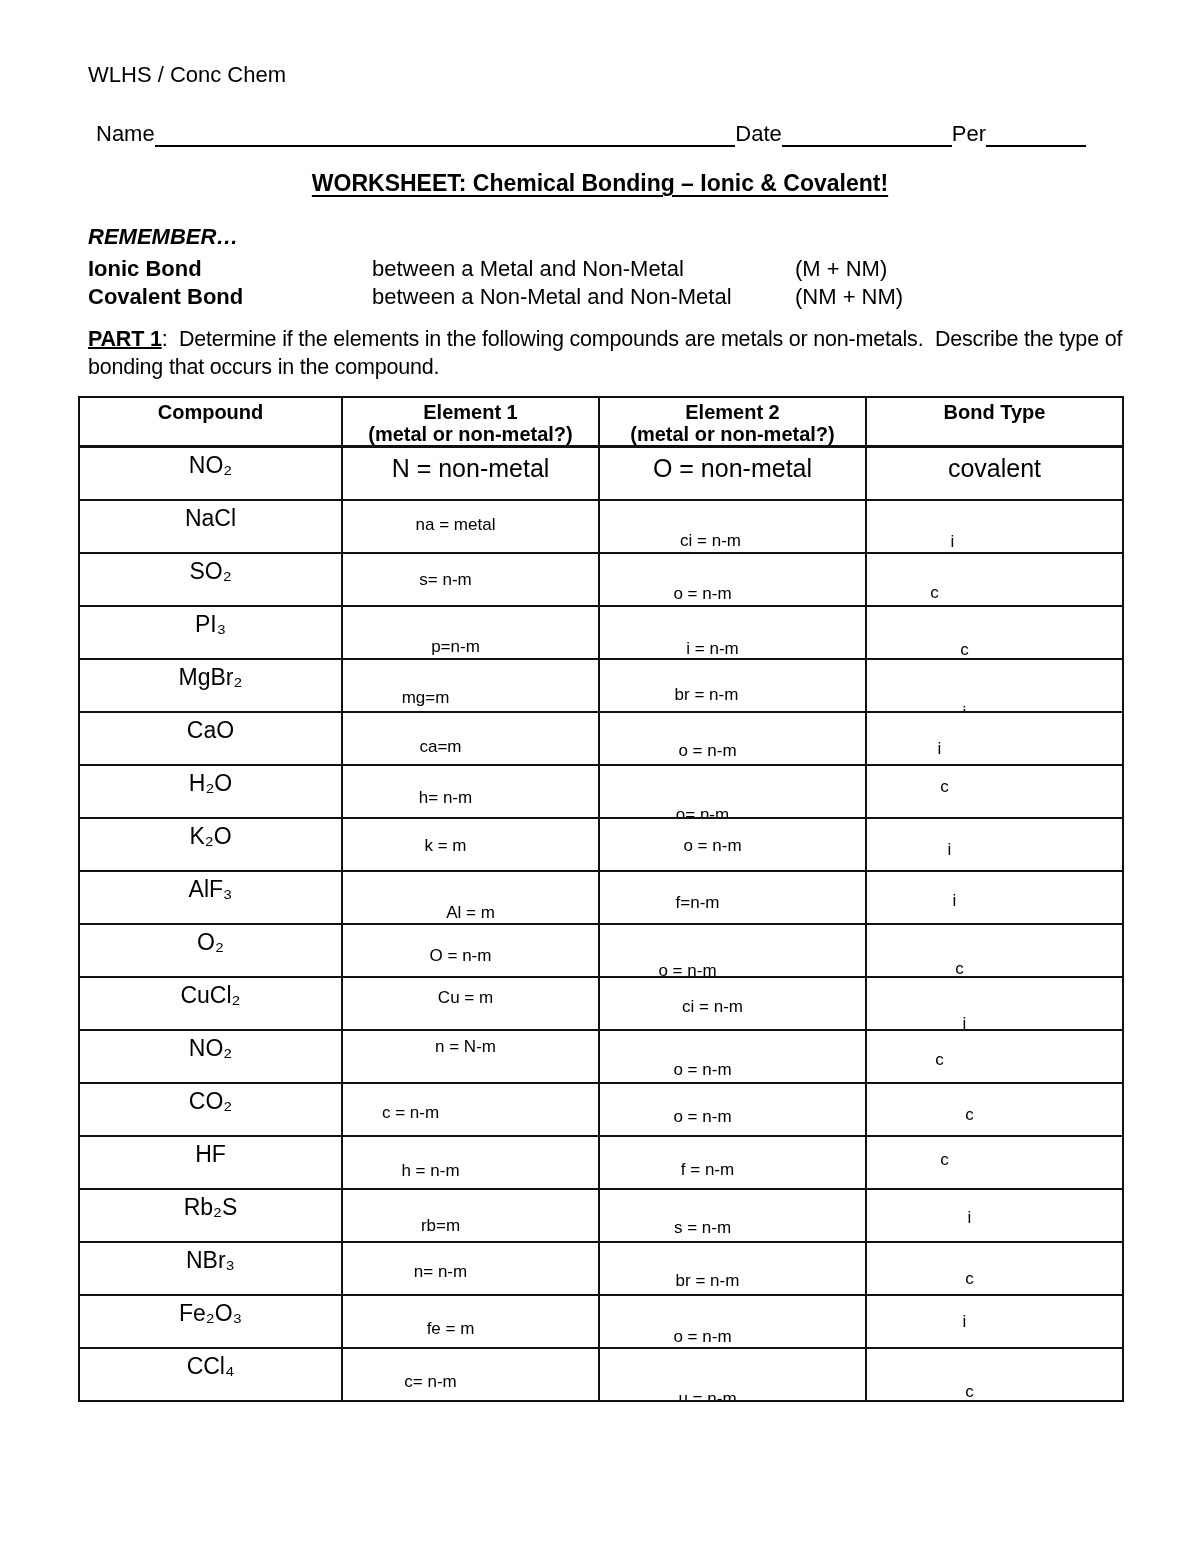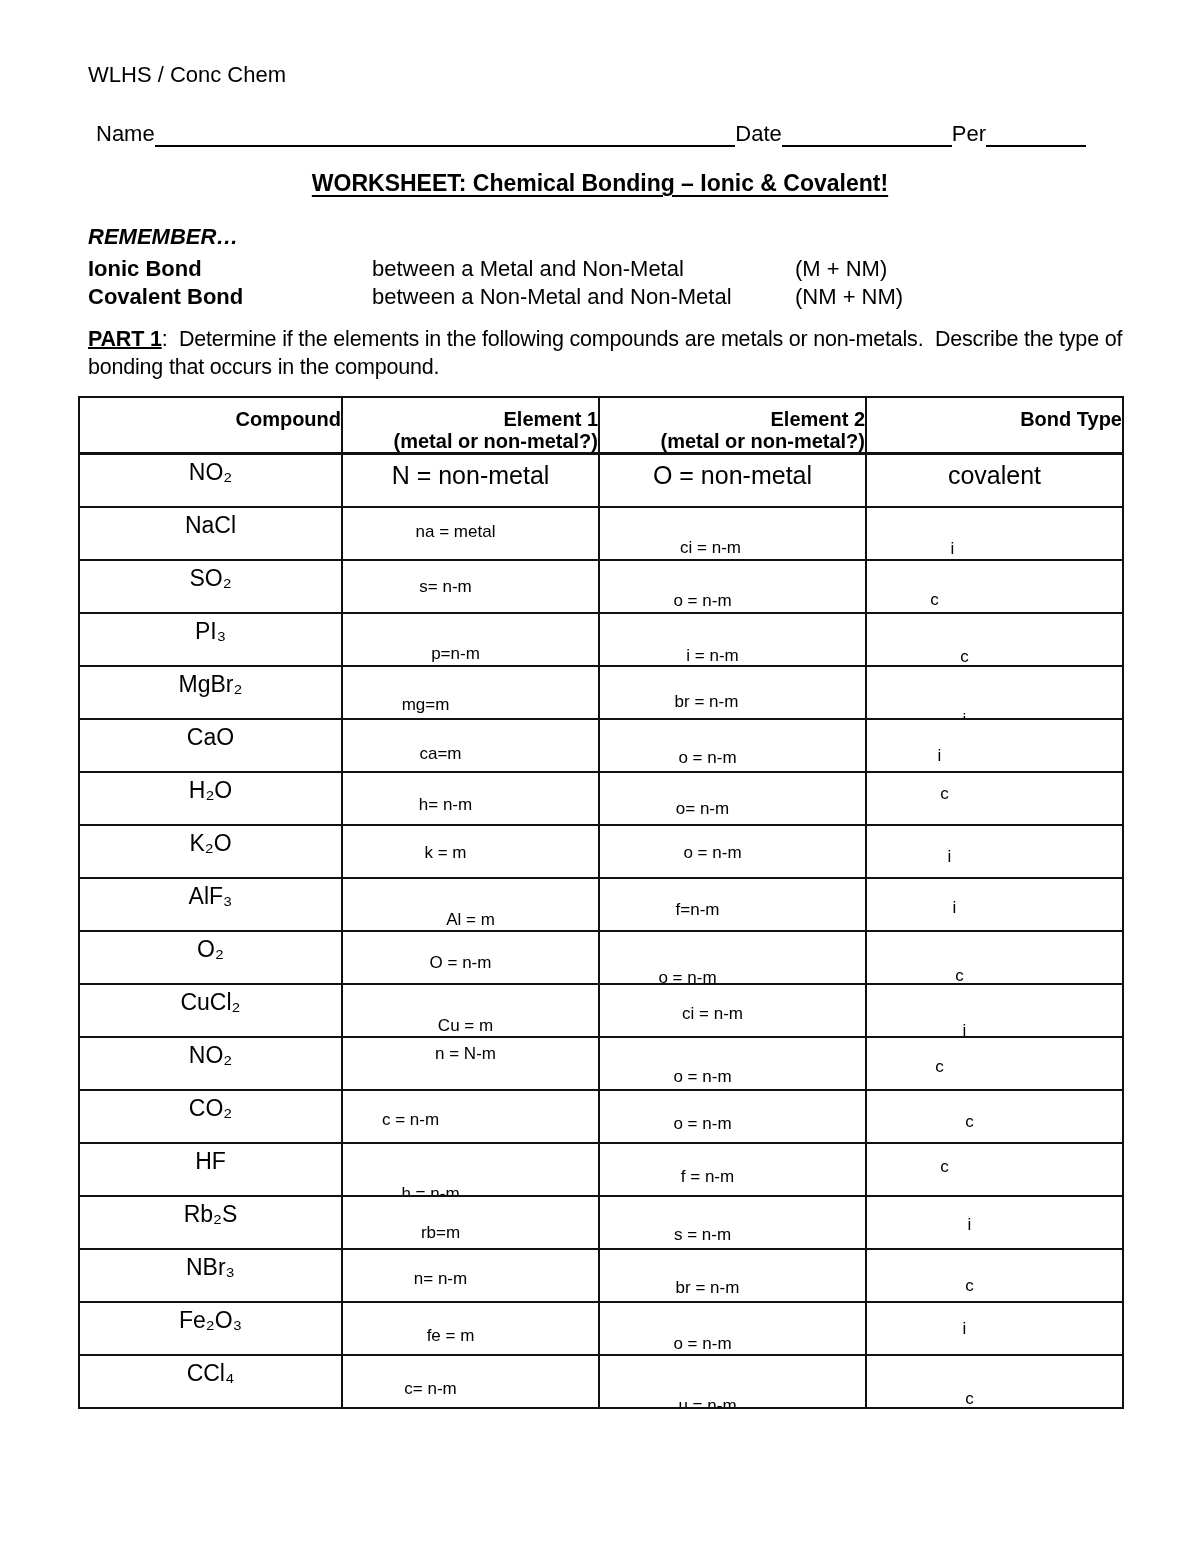--- a/index.html
+++ b/index.html
@@ -32,22 +32,22 @@
     position:absolute;left:88px;top:326px;width:1045px;
     font-size:21.5px;line-height:27.5px;letter-spacing:-0.2px;white-space:pre-wrap;
   }
   .p1label{font-weight:bold;text-decoration:underline;text-decoration-thickness:2px;}
   table.bonding{
     position:absolute;left:78px;top:396px;width:1044px;
     border-collapse:collapse;table-layout:fixed;
   }
   table.bonding th,table.bonding td{border:2px solid #111;padding:0;}
   table.bonding thead th{
-    height:44px;vertical-align:top;text-align:right;
-    font-size:20px;font-weight:bold;line-height:22px;padding-top:10px;
+    height:44px;vertical-align:top;text-align:center;
+    font-size:20px;font-weight:bold;line-height:22px;padding-top:3px;
     border-bottom:3px solid #111;
   }
   table.bonding tbody td{height:51px;vertical-align:top;text-align:center;}
   .cell{height:51px;overflow:hidden;box-sizing:border-box;}
   .cmp{font-size:23px;padding-top:4px;}
   .ans{font-size:17px;}
   .big{font-size:25px;text-align:center;}
 </style>
 </head>
 <body>
@@ -198,21 +198,21 @@
           </td>
       </tr>
       <tr>
         <td>
             <div class="cell cmp">H₂O</div>
           </td>
         <td>
             <div class="cell ans" style="padding-top:22px;transform:translateX(-25px)">h= n-m</div>
           </td>
         <td>
-            <div class="cell ans" style="padding-top:26px;transform:translateX(-30px)">o= n-m</div>
+            <div class="cell ans" style="padding-top:39px;transform:translateX(-30px)">o= n-m</div>
           </td>
         <td>
             <div class="cell ans" style="padding-top:11px;transform:translateX(-50px)">c</div>
           </td>
       </tr>
       <tr>
         <td>
             <div class="cell cmp">K₂O</div>
           </td>
         <td>
@@ -251,21 +251,21 @@
           </td>
         <td>
             <div class="cell ans" style="padding-top:34px;transform:translateX(-35px)">c</div>
           </td>
       </tr>
       <tr>
         <td>
             <div class="cell cmp">CuCl₂</div>
           </td>
         <td>
-            <div class="cell ans" style="padding-top:31px;transform:translateX(-5px)">Cu = m</div>
+            <div class="cell ans" style="padding-top:10px;transform:translateX(-5px)">Cu = m</div>
           </td>
         <td>
             <div class="cell ans" style="padding-top:19px;transform:translateX(-20px)">ci = n-m</div>
           </td>
         <td>
             <div class="cell ans" style="padding-top:36px;transform:translateX(-30px)">i</div>
           </td>
       </tr>
       <tr>
         <td>
@@ -293,21 +293,21 @@
           </td>
         <td>
             <div class="cell ans" style="padding-top:21px;transform:translateX(-25px)">c</div>
           </td>
       </tr>
       <tr>
         <td>
             <div class="cell cmp">HF</div>
           </td>
         <td>
-            <div class="cell ans" style="padding-top:40px;transform:translateX(-40px)">h = n-m</div>
+            <div class="cell ans" style="padding-top:24px;transform:translateX(-40px)">h = n-m</div>
           </td>
         <td>
             <div class="cell ans" style="padding-top:23px;transform:translateX(-25px)">f = n-m</div>
           </td>
         <td>
             <div class="cell ans" style="padding-top:13px;transform:translateX(-50px)">c</div>
           </td>
       </tr>
       <tr>
         <td>

